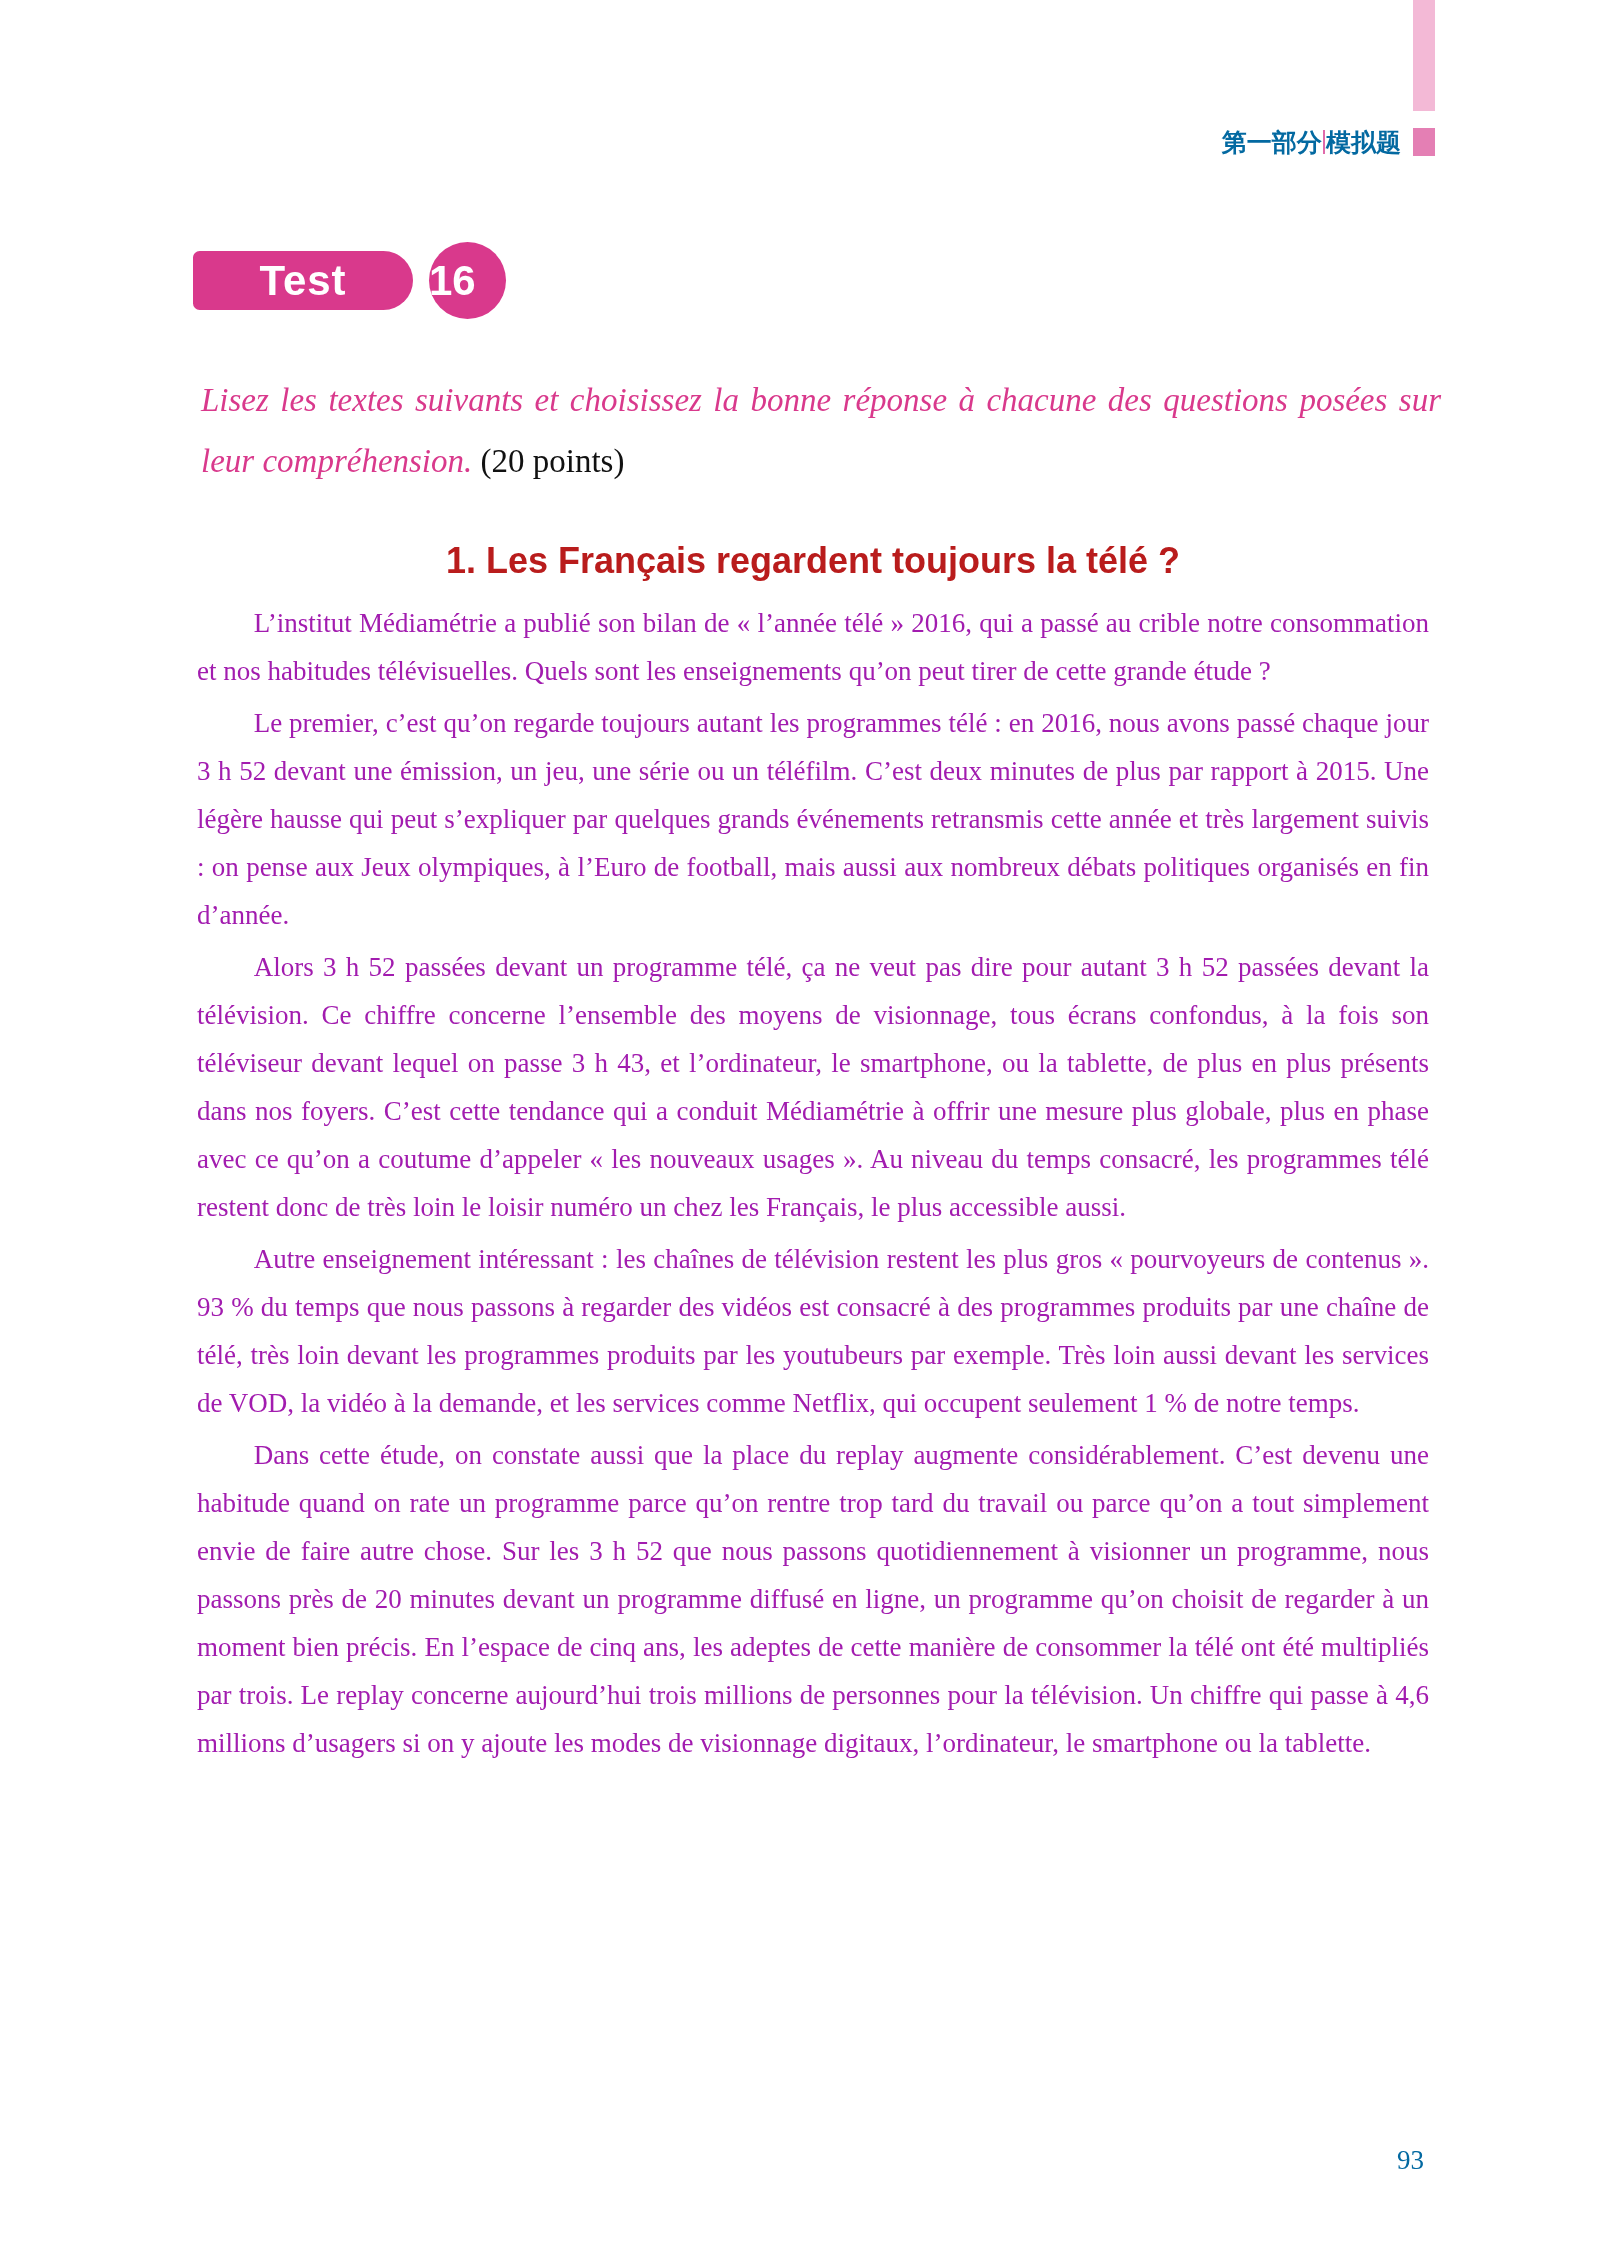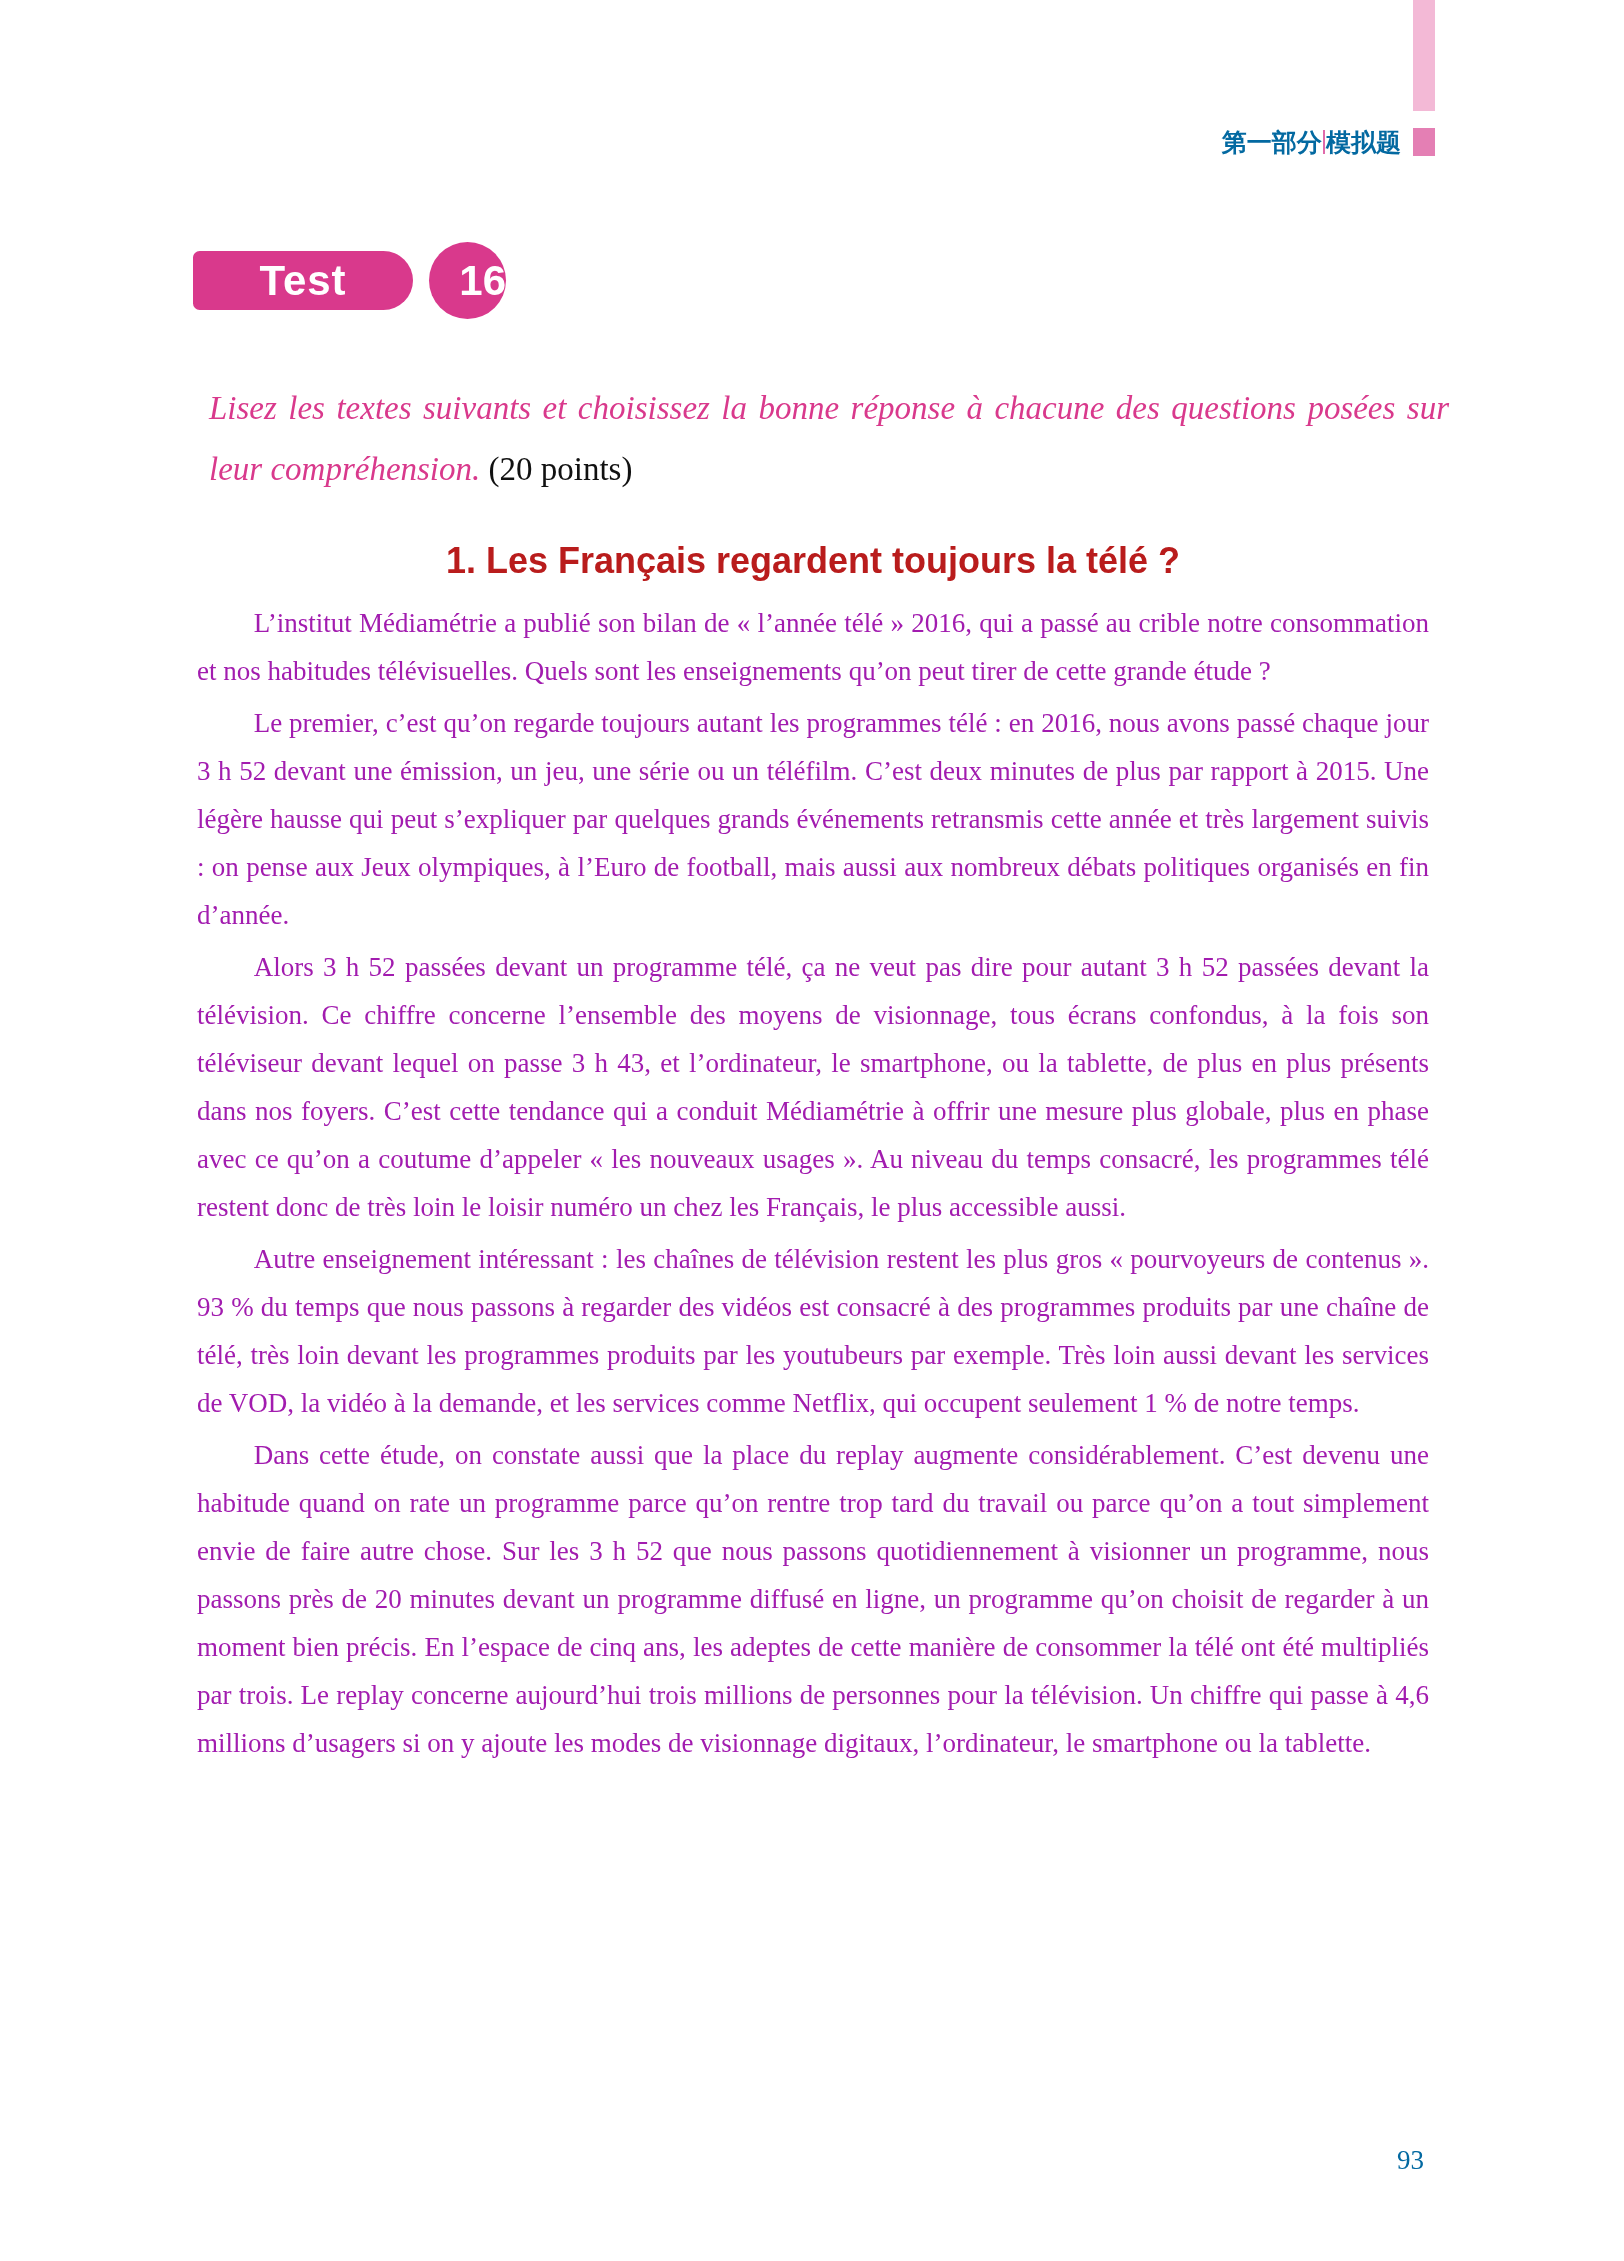--- a/index.html
+++ b/index.html
@@ -76,33 +76,33 @@
     letter-spacing: 0.9px;
   }
   .test-circle {
     width: 77px;
     height: 77px;
     background: #d9398c;
     border-radius: 50%;
     color: #ffffff;
     display: flex;
     align-items: center;
-    justify-content: flex-end;
+    justify-content: flex-start;
     font-family: "Liberation Sans", "DejaVu Sans", sans-serif;
     font-weight: bold;
     font-size: 42px;
   }
 
   
   .instruction {
     position: absolute;
     top: 362px;
     left: 193px;
     width: 1240px;
-    margin: 16px;
+    margin: 8px;
     font-size: 33px;
     line-height: 61px;
     text-align: justify;
   }
   .instr-italic {
     font-style: italic;
     color: #d9398c;
   }
   .instr-points {
     color: #111111;

